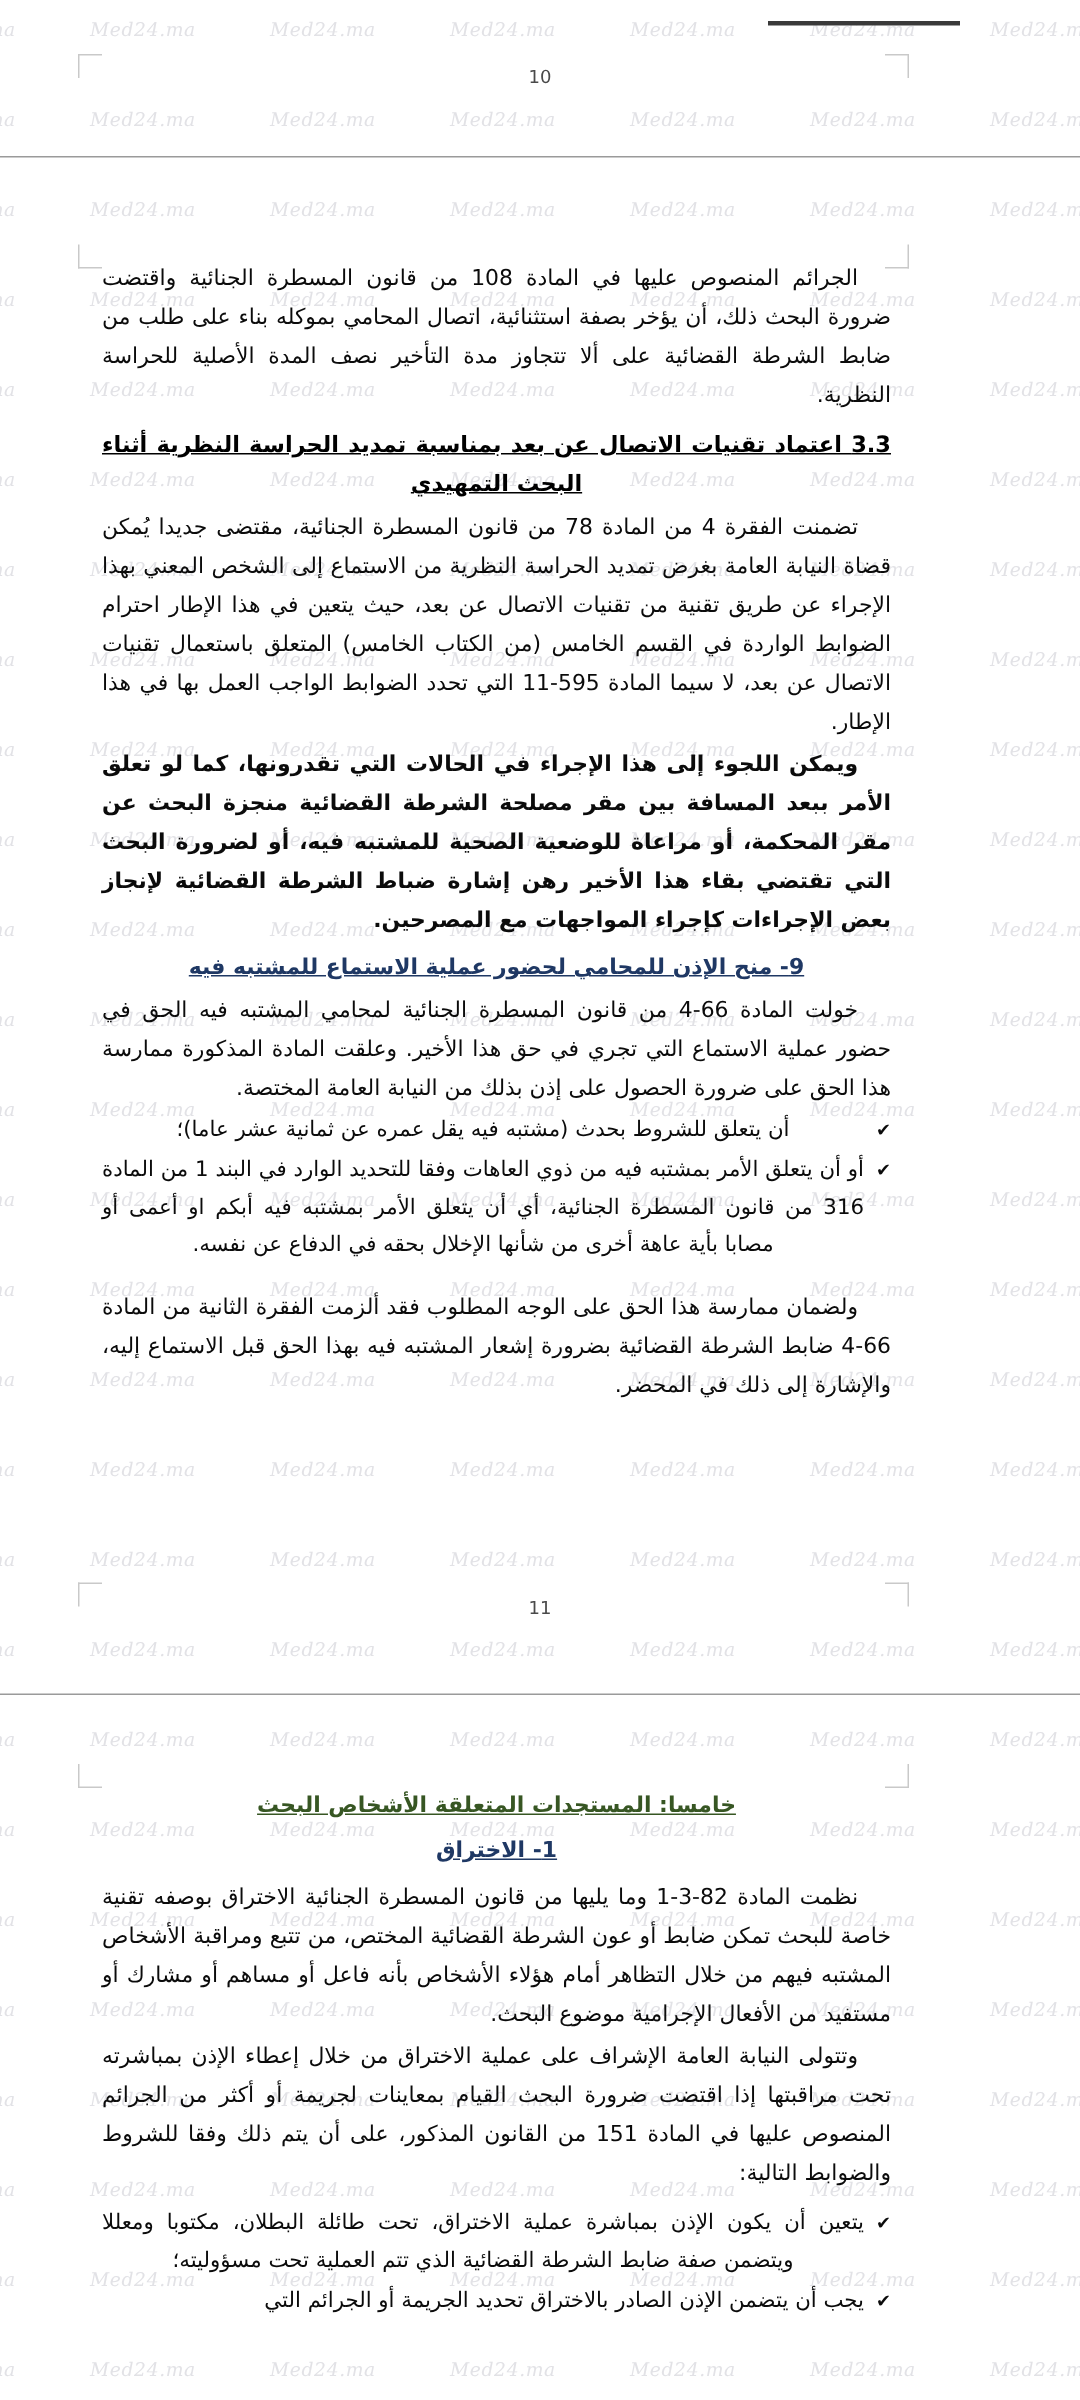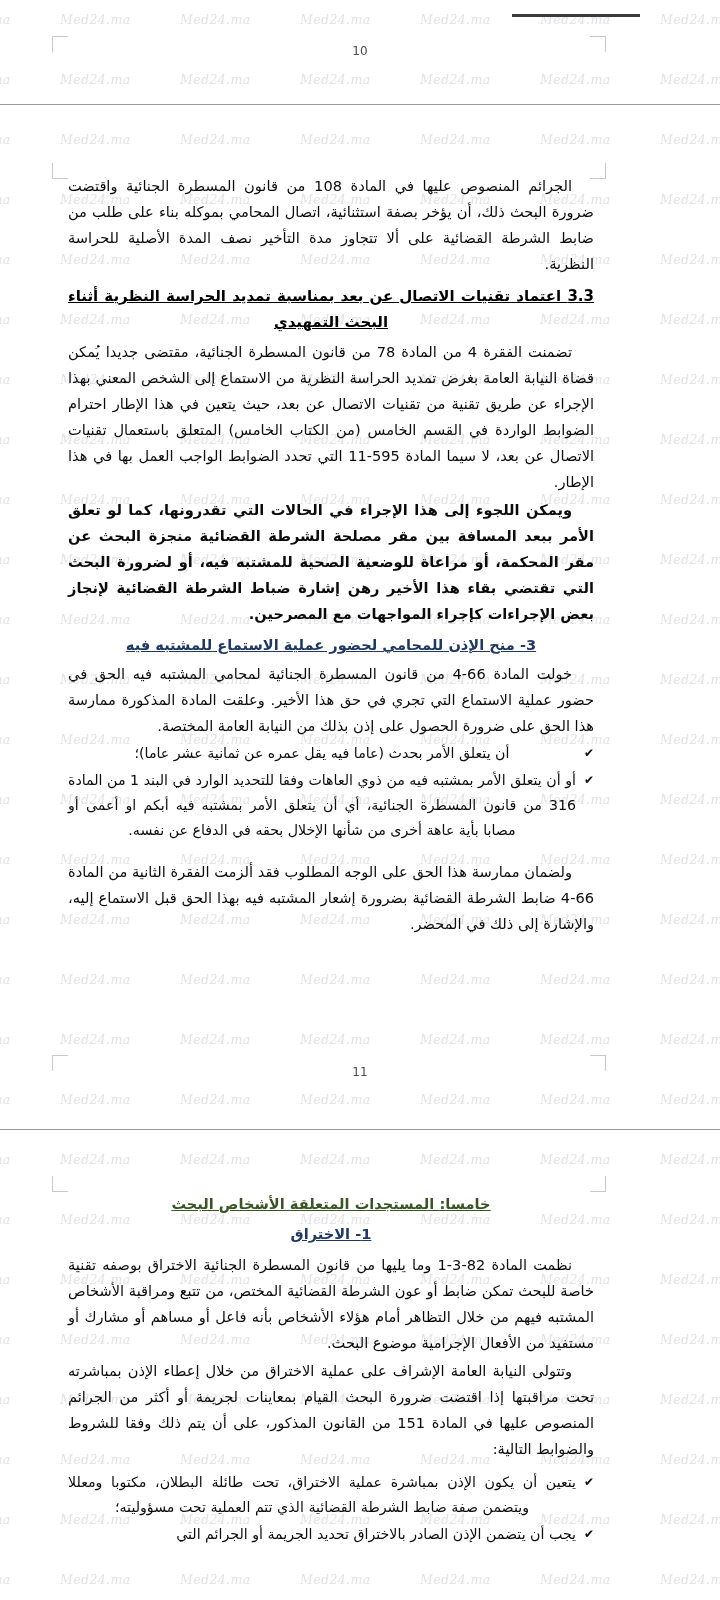--- a/index.html
+++ b/index.html
@@ -386,29 +386,29 @@
 
     <div class="content" style="top:68px;">
       <p class="para last-right">الجرائم المنصوص عليها في المادة 108 من قانون المسطرة الجنائية واقتضت ضرورة البحث ذلك، أن يؤخر بصفة استثنائية، اتصال المحامي بموكله بناء على طلب من ضابط الشرطة القضائية على ألا تتجاوز مدة التأخير نصف المدة الأصلية للحراسة النظرية.</p>
 
       <h3 class="head-black"><span class="u">3.3 اعتماد تقنيات الاتصال عن بعد بمناسبة تمديد الحراسة النظرية أثناء البحث التمهيدي</span></h3>
 
       <p class="para last-right">تضمنت الفقرة 4 من المادة 78 من قانون المسطرة الجنائية، مقتضى جديدا يُمكن قضاة النيابة العامة بغرض تمديد الحراسة النظرية من الاستماع إلى الشخص المعني بهذا الإجراء عن طريق تقنية من تقنيات الاتصال عن بعد، حيث يتعين في هذا الإطار احترام الضوابط الواردة في القسم الخامس (من الكتاب الخامس) المتعلق باستعمال تقنيات الاتصال عن بعد، لا سيما المادة 595-11 التي تحدد الضوابط الواجب العمل بها في هذا الإطار.</p>
 
       <p class="para bold last-right">ويمكن اللجوء إلى هذا الإجراء في الحالات التي تقدرونها، كما لو تعلق الأمر ببعد المسافة بين مقر مصلحة الشرطة القضائية منجزة البحث عن مقر المحكمة، أو مراعاة للوضعية الصحية للمشتبه فيه، أو لضرورة البحث التي تقتضي بقاء هذا الأخير رهن إشارة ضباط الشرطة القضائية لإنجاز بعض الإجراءات كإجراء المواجهات مع المصرحين.</p>
 
-      <h4 class="head-navy">3- منح الإذن للمحامي لحضور عملية الاستماع للمشتبه فيه</h4>
+      <h4 class="head-navy">9- منح الإذن للمحامي لحضور عملية الاستماع للمشتبه فيه</h4>
 
       <p class="para last-right">خولت المادة 66-4 من قانون المسطرة الجنائية لمحامي المشتبه فيه الحق في حضور عملية الاستماع التي تجري في حق هذا الأخير. وعلقت المادة المذكورة ممارسة هذا الحق على ضرورة الحصول على إذن بذلك من النيابة العامة المختصة.</p>
 
 
       <ul class="bullets">
         <li>
           <span class="tick">✔</span>
-          <span>أن يتعلق الأمر بحدث (عاما فيه يقل عمره عن ثمانية عشر عاما)؛</span>
+          <span>أن يتعلق للشروط بحدث (مشتبه فيه يقل عمره عن ثمانية عشر عاما)؛</span>
         </li>
         <li>
           <span class="tick">✔</span>
           <span>أو أن يتعلق الأمر بمشتبه فيه من ذوي العاهات وفقا للتحديد الوارد في البند 1 من المادة 316 من قانون المسطرة الجنائية، أي أن يتعلق الأمر بمشتبه فيه أبكم او أعمى أو مصابا بأية عاهة أخرى من شأنها الإخلال بحقه في الدفاع عن نفسه.</span>
         </li>
       </ul>
 
       <p class="para last-right" style="margin-top:16px;">ولضمان ممارسة هذا الحق على الوجه المطلوب فقد ألزمت الفقرة الثانية من المادة 66-4 ضابط الشرطة القضائية بضرورة إشعار المشتبه فيه بهذا الحق قبل الاستماع إليه، والإشارة إلى ذلك في المحضر.</p>
     </div>
 

